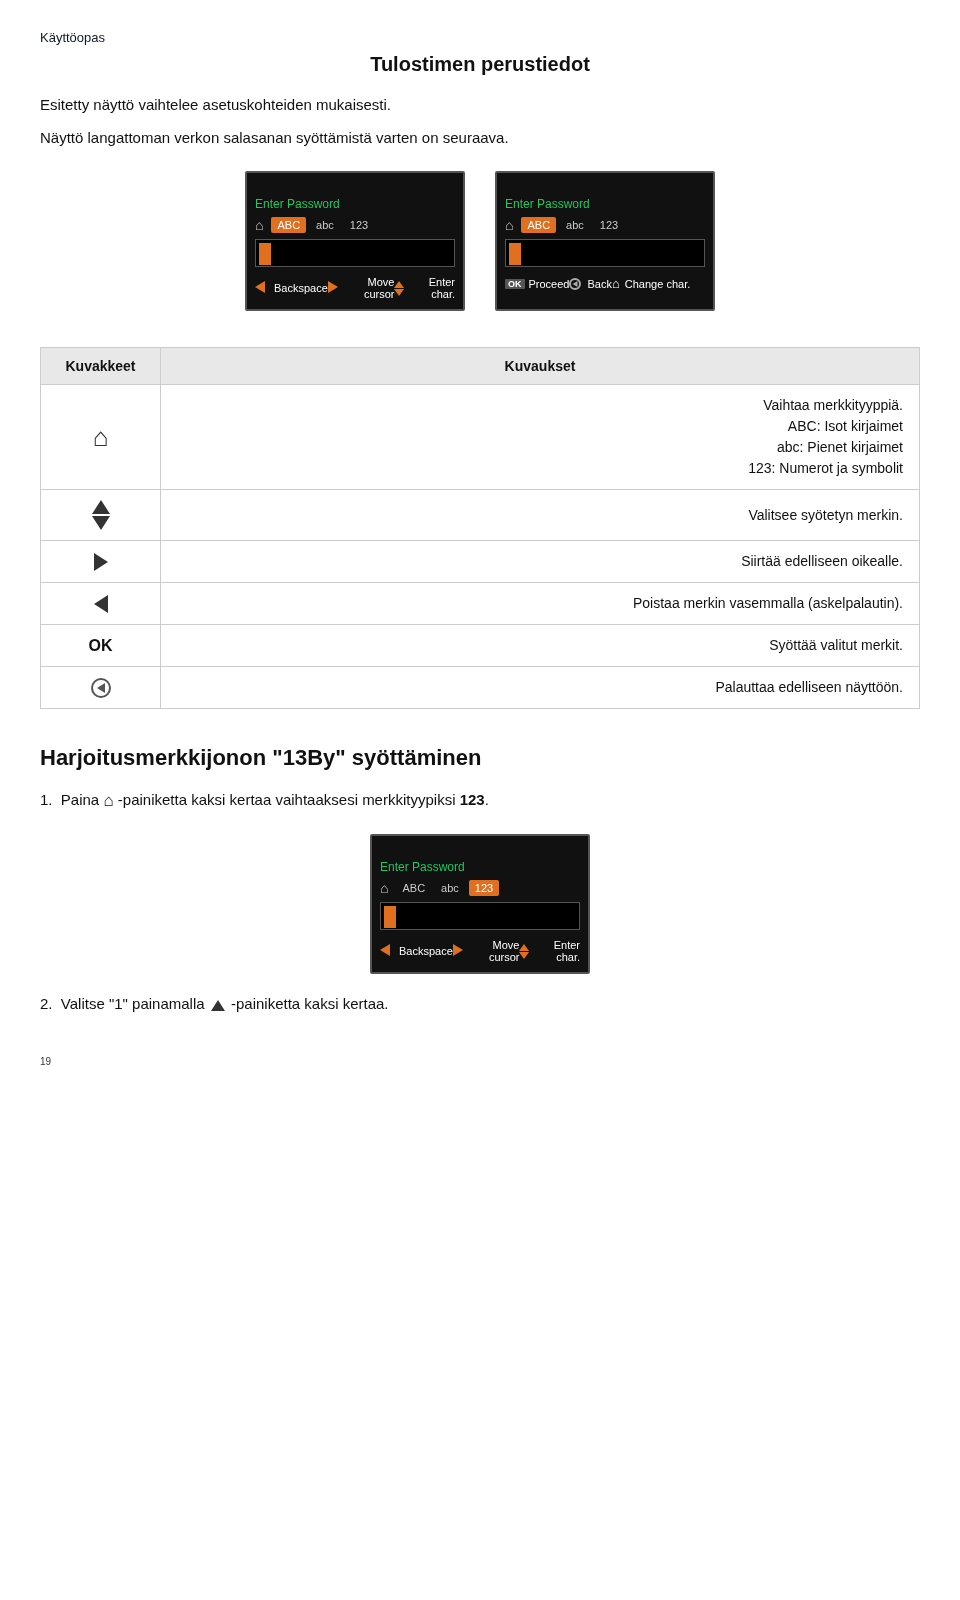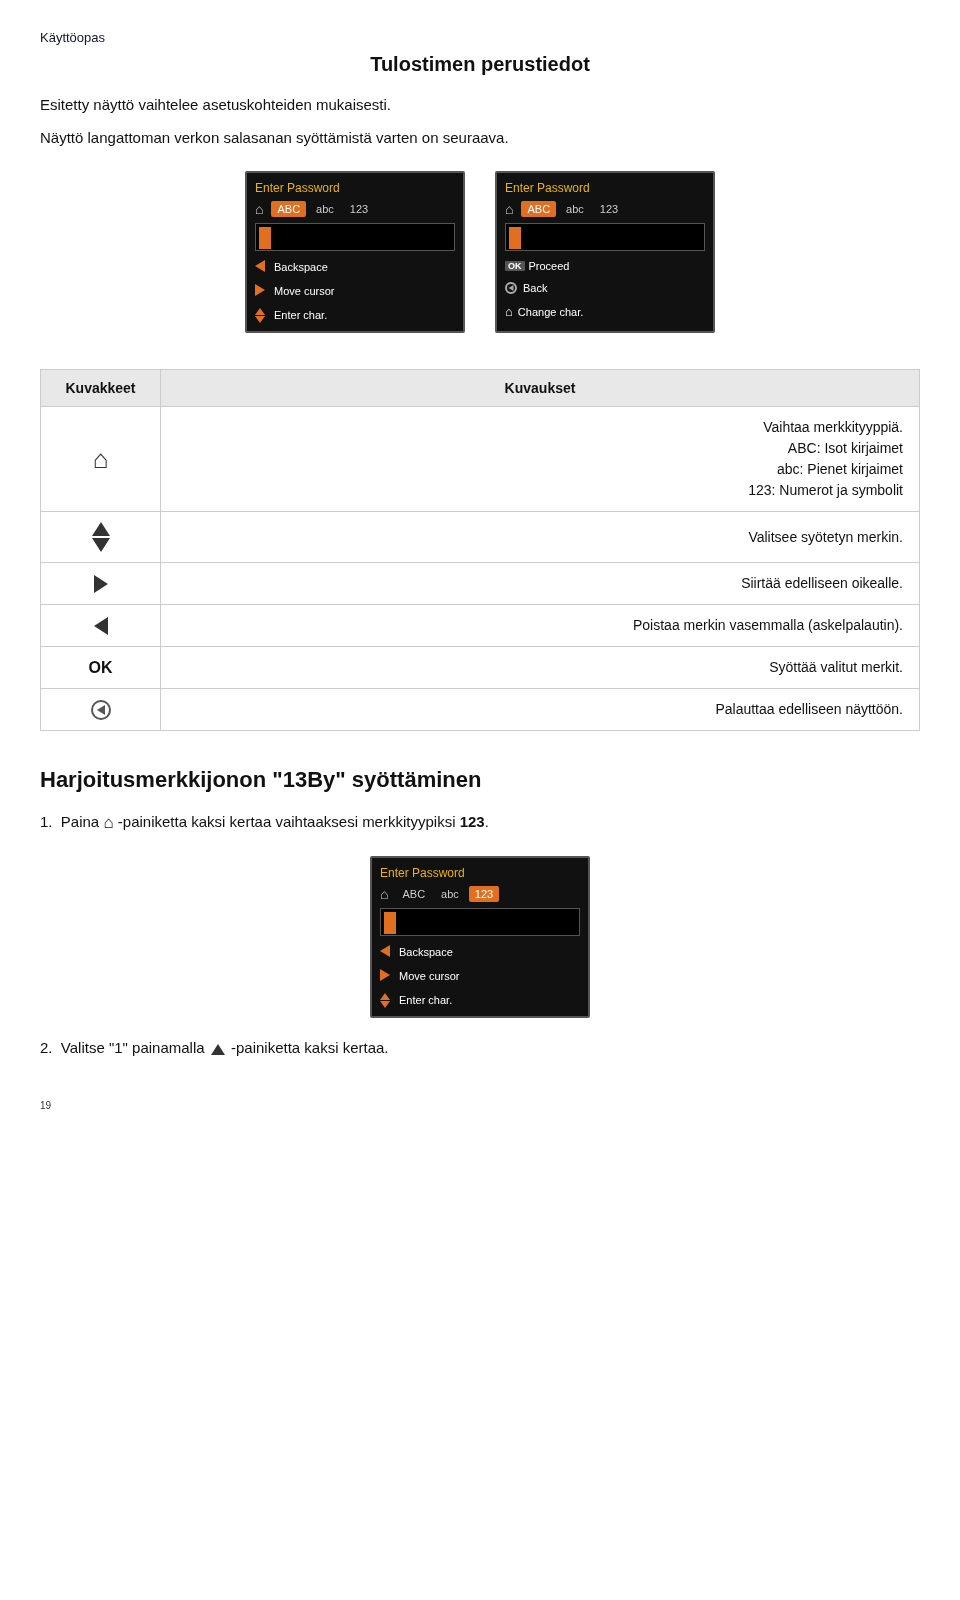--- a/index.html
+++ b/index.html
@@ -51,23 +51,24 @@
       background: #111;
       border: 2px solid #555;
       border-radius: 2px;
       width: 220px;
       padding: 8px;
       color: #fff;
     }
 
     .screen-title-bar {
       font-size: 12px;
-      color: #eab308;
+      color: #22c55e;
       margin-bottom: 6px;
       font-weight: normal;
+      margin-top: 16px;
     }
 
     .screen-tabs {
       display: flex;
       flex-direction: row;
       gap: 4px;
       margin-bottom: 6px;
       align-items: center;
     }
 
@@ -108,22 +109,22 @@
       display: inline-block;
       background: #e07020;
       width: 12px;
       height: 22px;
       margin: 3px 3px;
       vertical-align: middle;
     }
 
     .screen-menu-items {
       display: flex;
-      flex-direction: column;
-      gap: 8px;
+      flex-direction: row;
+      gap: 0;
       text-align: right;
     }
 
     .screen-menu-item {
       display: flex;
       align-items: center;
       font-size: 11px;
       color: #fff;
       padding: 1px 0;
     }

